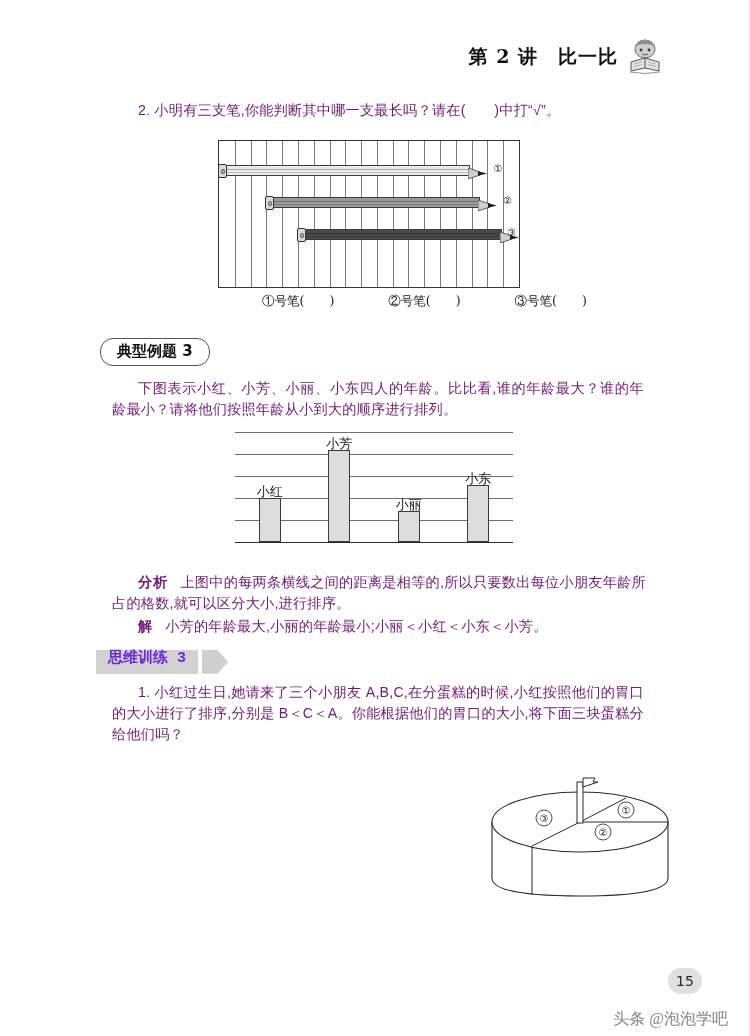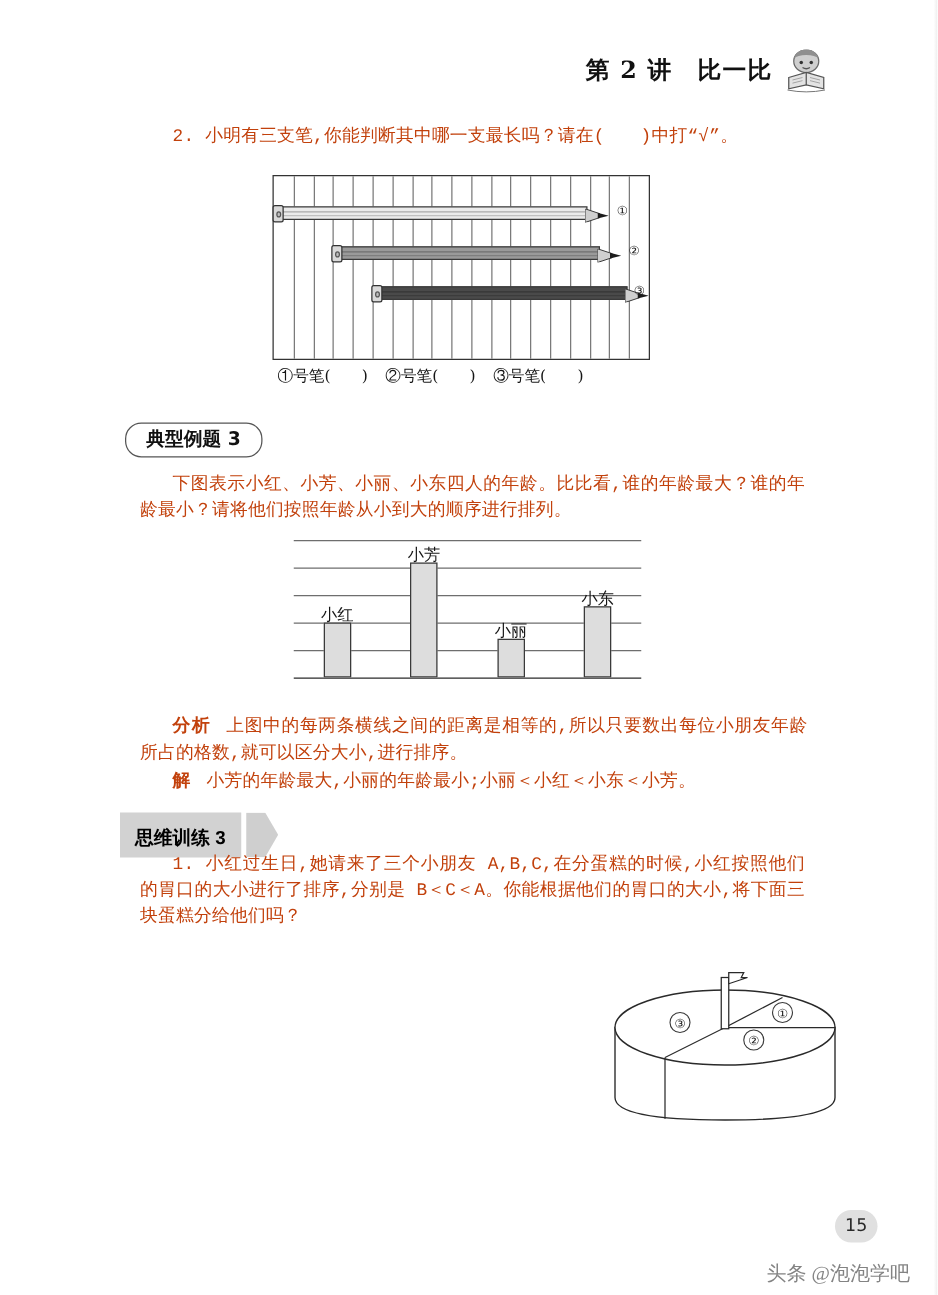--- a/index.html
+++ b/index.html
@@ -30,23 +30,23 @@
   .hdr-mascot{
     width:34px;height:38px;position:relative;
   }
 
   
   .ptext{
     position:absolute;
     font-size:14.2px;
     line-height:21px;
     letter-spacing:.2px;
-    color:#c2410c;
+    color:#701a75;
     text-align:justify;
-    font-family:Liberation Mono, monospace;
+    font-family:Liberation Sans, sans-serif;
   }
   .indent{text-indent:26px;}
 
   
   #q2-text{left:112px;top:100px;width:530px;}
 
   
   .pencil-fig{
     position:absolute;left:218px;top:140px;width:302px;height:148px;
     border:1.2px solid #333;
@@ -92,21 +92,21 @@
   .pen-num{
     position:absolute;font-size:10px;color:#222;
     font-family:"DejaVu Serif",serif;
   }
   #pencil-labels{
     position:absolute;left:222px;top:293px;width:300px;
     font-size:12.5px;color:#151515;
     font-family:"DejaVu Serif",serif;
     display:flex;gap:14px;
   }
-  #pencil-labels span{white-space:nowrap;}
+  #pencil-labels span{white-space:nowrap;margin-left:40px;}
 
   
   .badge-round{
     position:absolute;
     border:1.6px solid #555;
     border-radius:13px;
     padding:3px 16px 4px 16px;
     font-size:15px;font-weight:bold;
     font-family:"DejaVu Sans",sans-serif;
     color:#111;
@@ -115,24 +115,24 @@
     line-height:1.25;
   }
   #badge-dxlt3{left:100px;top:338px;}
 
   .badge-flag{
     position:absolute;
     display:flex;align-items:stretch;
   }
   .badge-flag .bf-box{
     background:#d2d2d2;
-    padding:12px 12px 5px 12px;
+    padding:0 12px 5px 12px;
     font-size:15px;font-weight:bold;
-    font-family:Liberation Sans, sans-serif;
-    color:#000000;white-space:nowrap;line-height:1.25;
+    font-family:Liberation Mono, monospace;
+    color:#6d28d9;white-space:nowrap;line-height:1.25;
   }
   .badge-flag .bf-arrow{
     width:26px;
     background:linear-gradient(to right,#d2d2d2,#d2d2d2);
     clip-path:polygon(0 0,60% 0,100% 50%,60% 100%,0 100%);
     margin-left:4px;
     background:#cfcfcf;
   }
   #badge-swxl3{left:96px;top:650px;}
 

